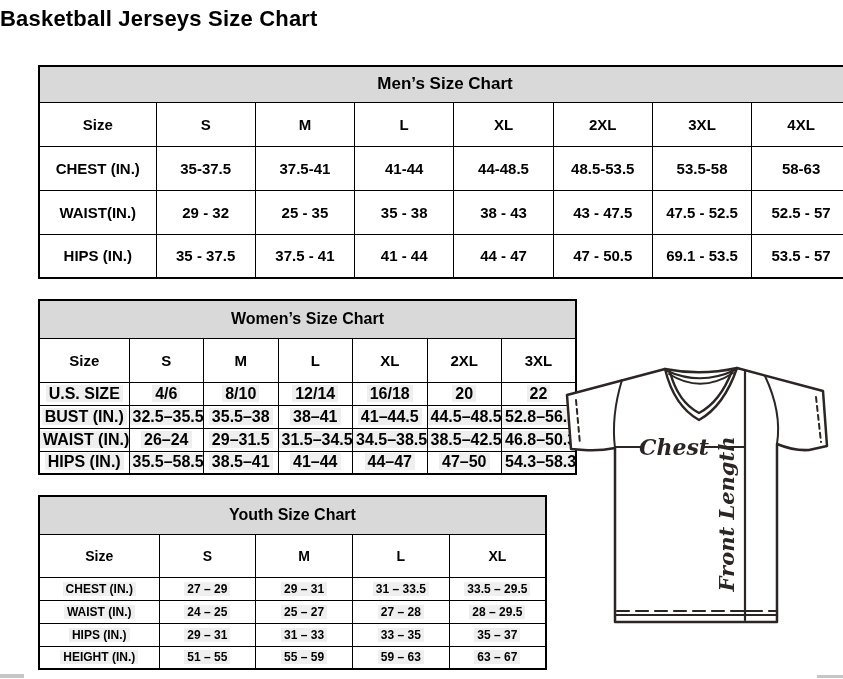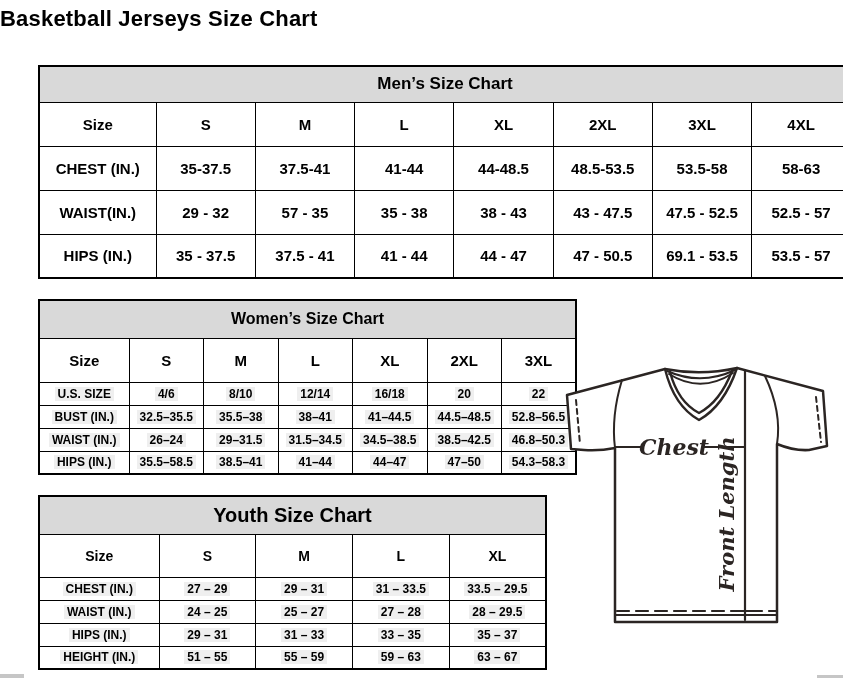--- a/index.html
+++ b/index.html
@@ -39,24 +39,24 @@
   .mens .size-row{height:44px;}
   .mens .data-row{height:44px;}
   .mens th,.mens td{font-size:15px;}
   
   .womens{left:14px;top:299px;width:539px;height:174px;border-radius:8px;}
   .womens .tbl-title{font-size:16px;}
   .womens .title-row{height:38px;}
   .womens .size-row{height:44px;}
   .womens .size-row th{font-size:15px;}
   .womens .data-row{height:23px;}
-  .womens .data-row th,.womens .data-row td{font-size:12px;}
+  .womens .data-row th,.womens .data-row td{font-size:16px;}
   
   .youth{left:14px;top:495px;width:509px;height:175px;}
-  .youth .tbl-title{font-size:20px;}
+  .youth .tbl-title{font-size:16px;}
   .youth .title-row{height:38px;}
   .youth .size-row{height:43px;}
   .youth .size-row th{font-size:14px;}
   .youth .data-row{height:23px;}
   .youth .data-row th,.youth .data-row td{font-size:12px;}
   
   .womens .data-row span,.youth .data-row span{
     background:var(--highlight);padding:0 3px;
   }
   
@@ -103,21 +103,21 @@
           <td><span>37.5-41</span></td>
           <td><span>41-44</span></td>
           <td><span>44-48.5</span></td>
           <td><span>48.5-53.5</span></td>
           <td><span>53.5-58</span></td>
           <td><span>58-63</span></td>
         </tr>
         <tr class="data-row">
           <th><span>WAIST(IN.)</span></th>
           <td><span>29 - 32</span></td>
-          <td><span>57 - 35</span></td>
+          <td><span>25 - 35</span></td>
           <td><span>35 - 38</span></td>
           <td><span>38 - 43</span></td>
           <td><span>43 - 47.5</span></td>
           <td><span>47.5 - 52.5</span></td>
           <td><span>52.5 - 57</span></td>
         </tr>
         <tr class="data-row">
           <th><span>HIPS (IN.)</span></th>
           <td><span>35 - 37.5</span></td>
           <td><span>37.5 - 41</span></td>

